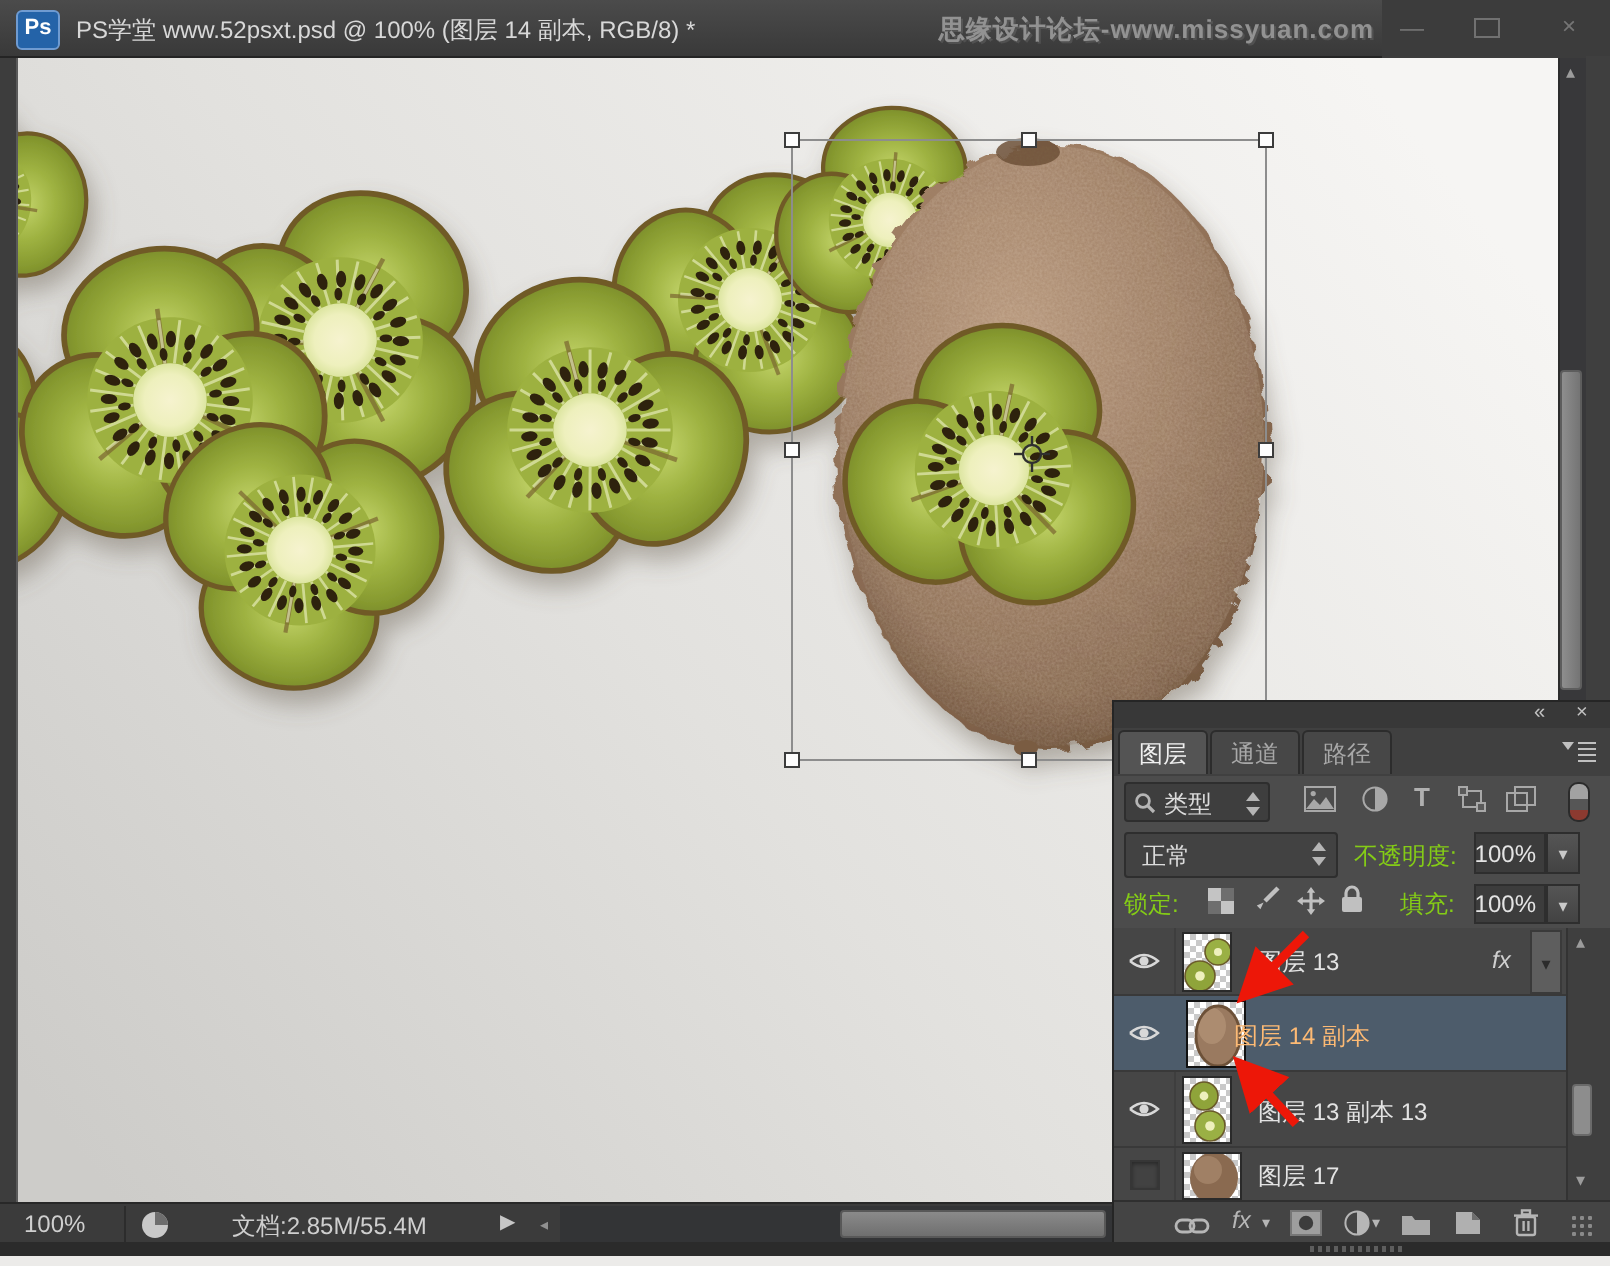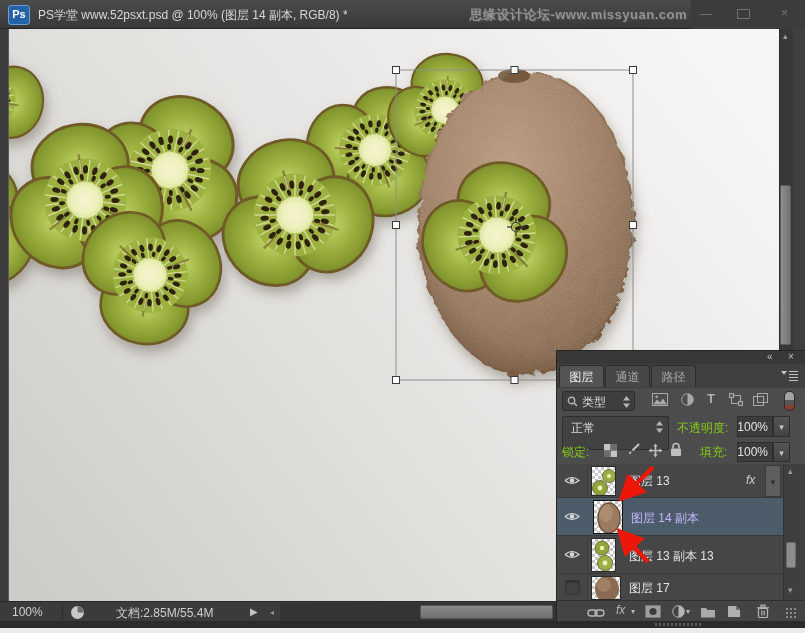--- a/index.html
+++ b/index.html
@@ -354,21 +354,21 @@
         <g stroke="#c0c0c0" stroke-width="1">
             <line x1="8" y1="1.5" x2="17" y2="1.5"></line>
             <line x1="8" y1="4.5" x2="17" y2="4.5"></line>
             <line x1="8" y1="7.5" x2="17" y2="7.5"></line>
             <line x1="8" y1="10.5" x2="17" y2="10.5"></line>
           </g>
       </svg>
     </div>
 
     <div class="abs blend-row">
-      <div class="dd" style="left:5px;top:3px;width:107px;height:34px;background:#424242;">
+      <div class="dd" style="left:5px;top:3px;width:107px;height:23px;background:#424242;">
         <span class="abs" style="left:8px;top:3px;">正常</span>
         <svg class="abs" style="right:5px;top:4px;" width="7" height="12">
           <path d="M3.5,0 L7,4.5 H0 z" fill="#b5b5b5"></path>
             <path d="M3.5,12 L0,7.5 h7 z" fill="#b5b5b5"></path>
         </svg>
       </div>
       <span class="plabel" style="left:120px;top:7px;">不透明度:</span>
       <div class="well" style="left:180px;top:3px;width:36px;height:21px;">
         <span style="position:absolute;right:4px;top:3px;">100%</span>
       </div>
@@ -431,21 +431,21 @@
           <svg width="30" height="34">
             <ellipse cx="15" cy="17" rx="11" ry="15" fill="#9a7a60"></ellipse>
             <ellipse cx="12" cy="12" rx="7" ry="9" fill="#b49478" opacity="0.7"></ellipse>
             <ellipse cx="15" cy="17" rx="11" ry="15" fill="none" stroke="#6d5138" stroke-width="1.4"></ellipse>
           </svg>
           <div class="bracket br-tl"></div>
           <div class="bracket br-tr"></div>
           <div class="bracket br-bl"></div>
           <div class="bracket br-br"></div>
         </div>
-        <span class="lname" style="left:74px;top:12px;color:#c4b5fd;">图层 14 副本</span>
+        <span class="lname" style="left:60px;top:12px;color:#fdba74;">图层 14 副本</span>
       </div>
 
       <div class="layer-row" style="top:72px;height:38px;">
         <svg class="abs" style="left:7px;top:13px;" width="16" height="11">
           <path d="M1,5.5 Q8,-0.5 15,5.5 Q8,11.5 1,5.5" fill="none" stroke="#d8d8d8" stroke-width="1.2"></path>
           <circle cx="8" cy="5.5" r="2.3" fill="#d8d8d8"></circle>
         </svg>
         <div class="thumb checker" style="left:34px;top:2px;width:25px;height:34px;">
           <svg width="25" height="34">
             <circle cx="10" cy="9" r="7" fill="#8fa43a" stroke="#6a5a2a" stroke-width="0.8"></circle>

